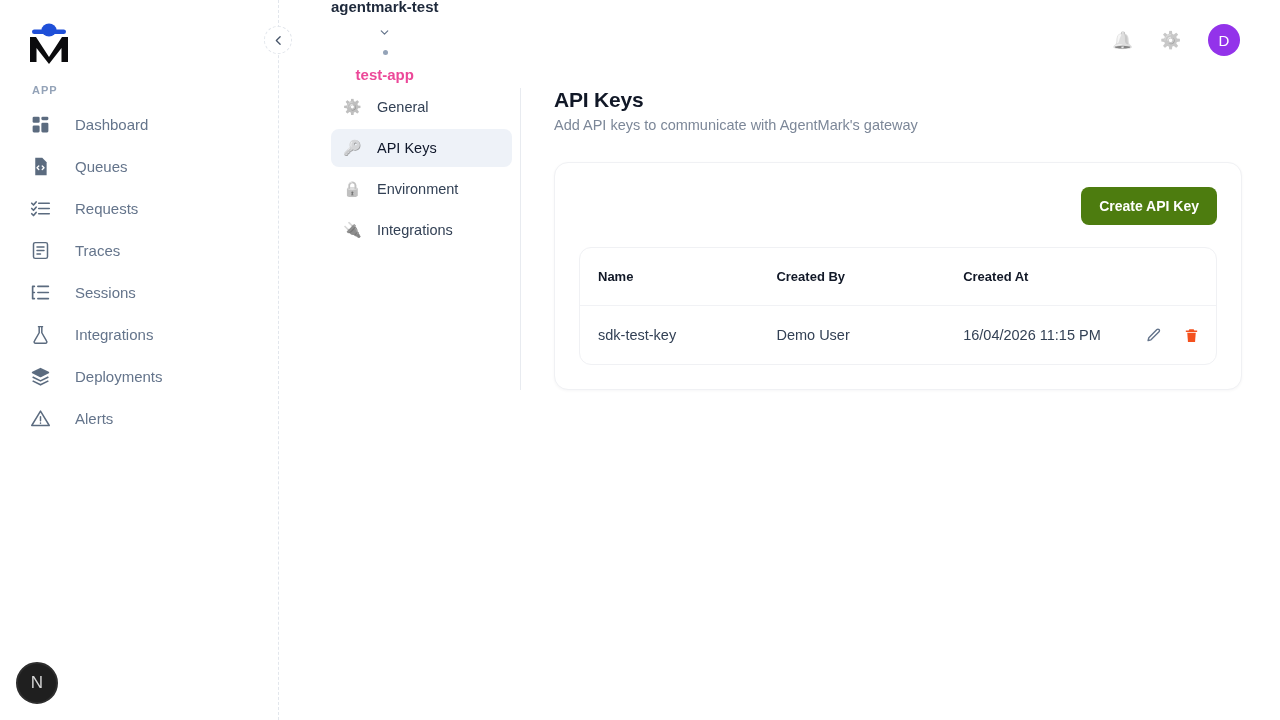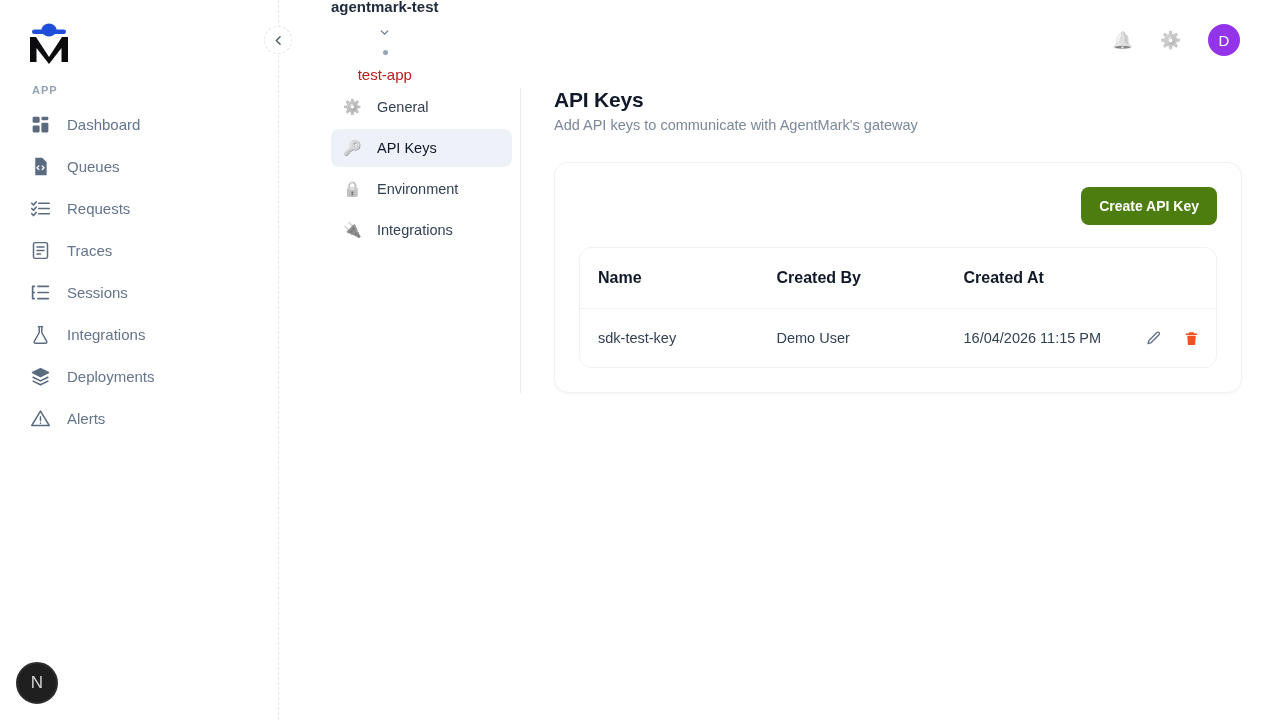--- a/index.html
+++ b/index.html
@@ -21,21 +21,21 @@
   }
   .logo-wrap { padding: 16px 0 0 26px; height: 72px; }
   .logo { width: 46px; height: 48px; display: block; }
 
   .nav-section-label {
     font-size: 11px; font-weight: 700; letter-spacing: .09em;
     color: #94a3b8; padding: 12px 0 8px 32px; text-transform: uppercase;
   }
   .nav-list { display: flex; flex-direction: column; gap: 2px; padding: 0 16px; }
   .nav-item {
-    display: flex; align-items: center; gap: 16px;
+    display: flex; align-items: center; gap: 24px;
     height: 40px; padding: 0 14px; border-radius: 9px;
     color: #64748b; font-size: 15px; cursor: pointer;
     text-decoration: none;
   }
   .nav-item .ico { width: 21px; height: 21px; display: flex; align-items: center; justify-content: center; flex: 0 0 21px; }
   .nav-item .ico svg { width: 21px; height: 21px; display: block; }
   .nav-item.active { background: #eaf1fd; color: #2563eb; }
   .nav-item.active .ico svg { stroke: #2563eb; fill: #2563eb; }
 
   .nav-bottom { margin-top: auto; padding: 0 0 16px 16px; }
@@ -59,21 +59,21 @@
   
   .main { flex: 1 1 auto; display: flex; flex-direction: column; min-width: 0; }
   .topbar {
     height: 80px; display: flex; align-items: center;
     padding: 0 40px 0 52px; flex: 0 0 80px;
   }
   .crumbs { display: flex; align-items: center; gap: 11px; flex-direction: column; }
   .crumb-org { font-size: 15px; font-weight: 700; color: #1e293b; cursor: pointer; }
   .chev-down { width: 13px; height: 13px; color: #64748b; display:block; }
   .crumb-sep { width: 5px; height: 5px; border-radius: 50%; background: #94a3b8; margin: 0 6px 0 8px; }
-  .crumb-app { font-size: 15px; color: #b91c1c; cursor: pointer; }
+  .crumb-app { font-size: 15px; color: #ec4899; cursor: pointer; font-weight: bold; }
 
   .topbar-right { margin-left: auto; display: flex; align-items: center; gap: 26px; }
   .icon-btn { width: 22px; height: 22px; cursor: pointer; display: flex; align-items: center; justify-content: center; font-size: 17px; line-height: 1; filter: grayscale(1) opacity(.62); }
   .avatar {
     width: 32px; height: 32px; border-radius: 50%;
     background: #9333ea; color: #ffffff;
     display: flex; align-items: center; justify-content: center;
     font-size: 15px; font-weight: 500; cursor: pointer;
   }
 
@@ -113,21 +113,21 @@
     font-family: "Liberation Sans", sans-serif;
   }
 
   .table-card {
     margin-top: 22px;
     border: 1px solid #f0f1f4; border-radius: 12px;
     overflow: hidden; background: #ffffff;
   }
   table { width: 100%; border-collapse: collapse; }
   thead th {
-    text-align: left; font-size: 16px; font-weight: 700; color: #111827;
+    text-align: left; font-size: 13px; font-weight: 700; color: #111827;
     padding: 21px 16px; border-bottom: 1px solid #f1f2f5;
   }
   tbody td {
     font-size: 14.5px; color: #334155;
     padding: 20px 16px;
   }
   .col-name { width: 188px; padding-left: 18px !important; }
   .col-by { width: 194px; }
   .col-at { width: 186px; }
   .col-actions { text-align: left; }

